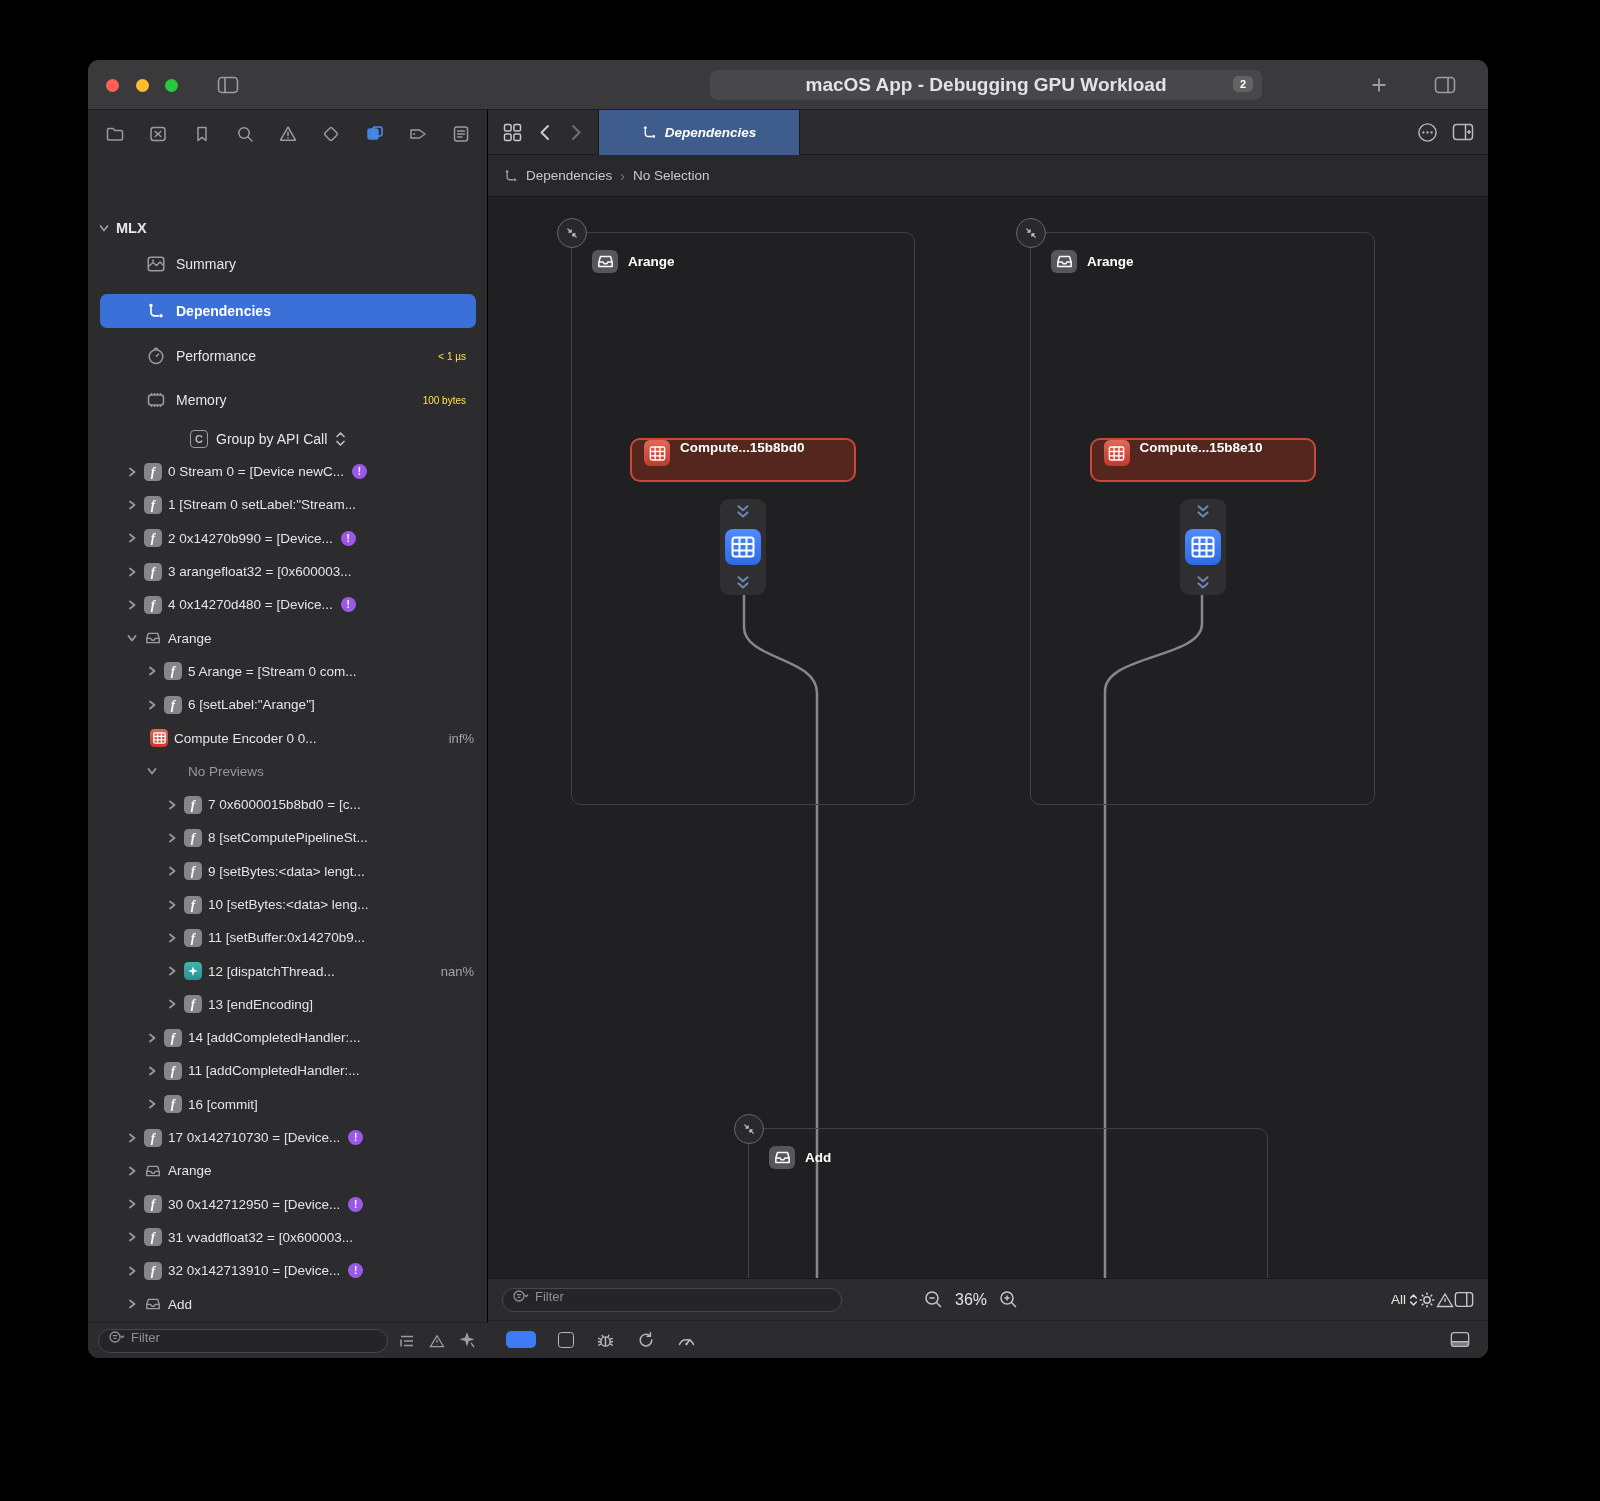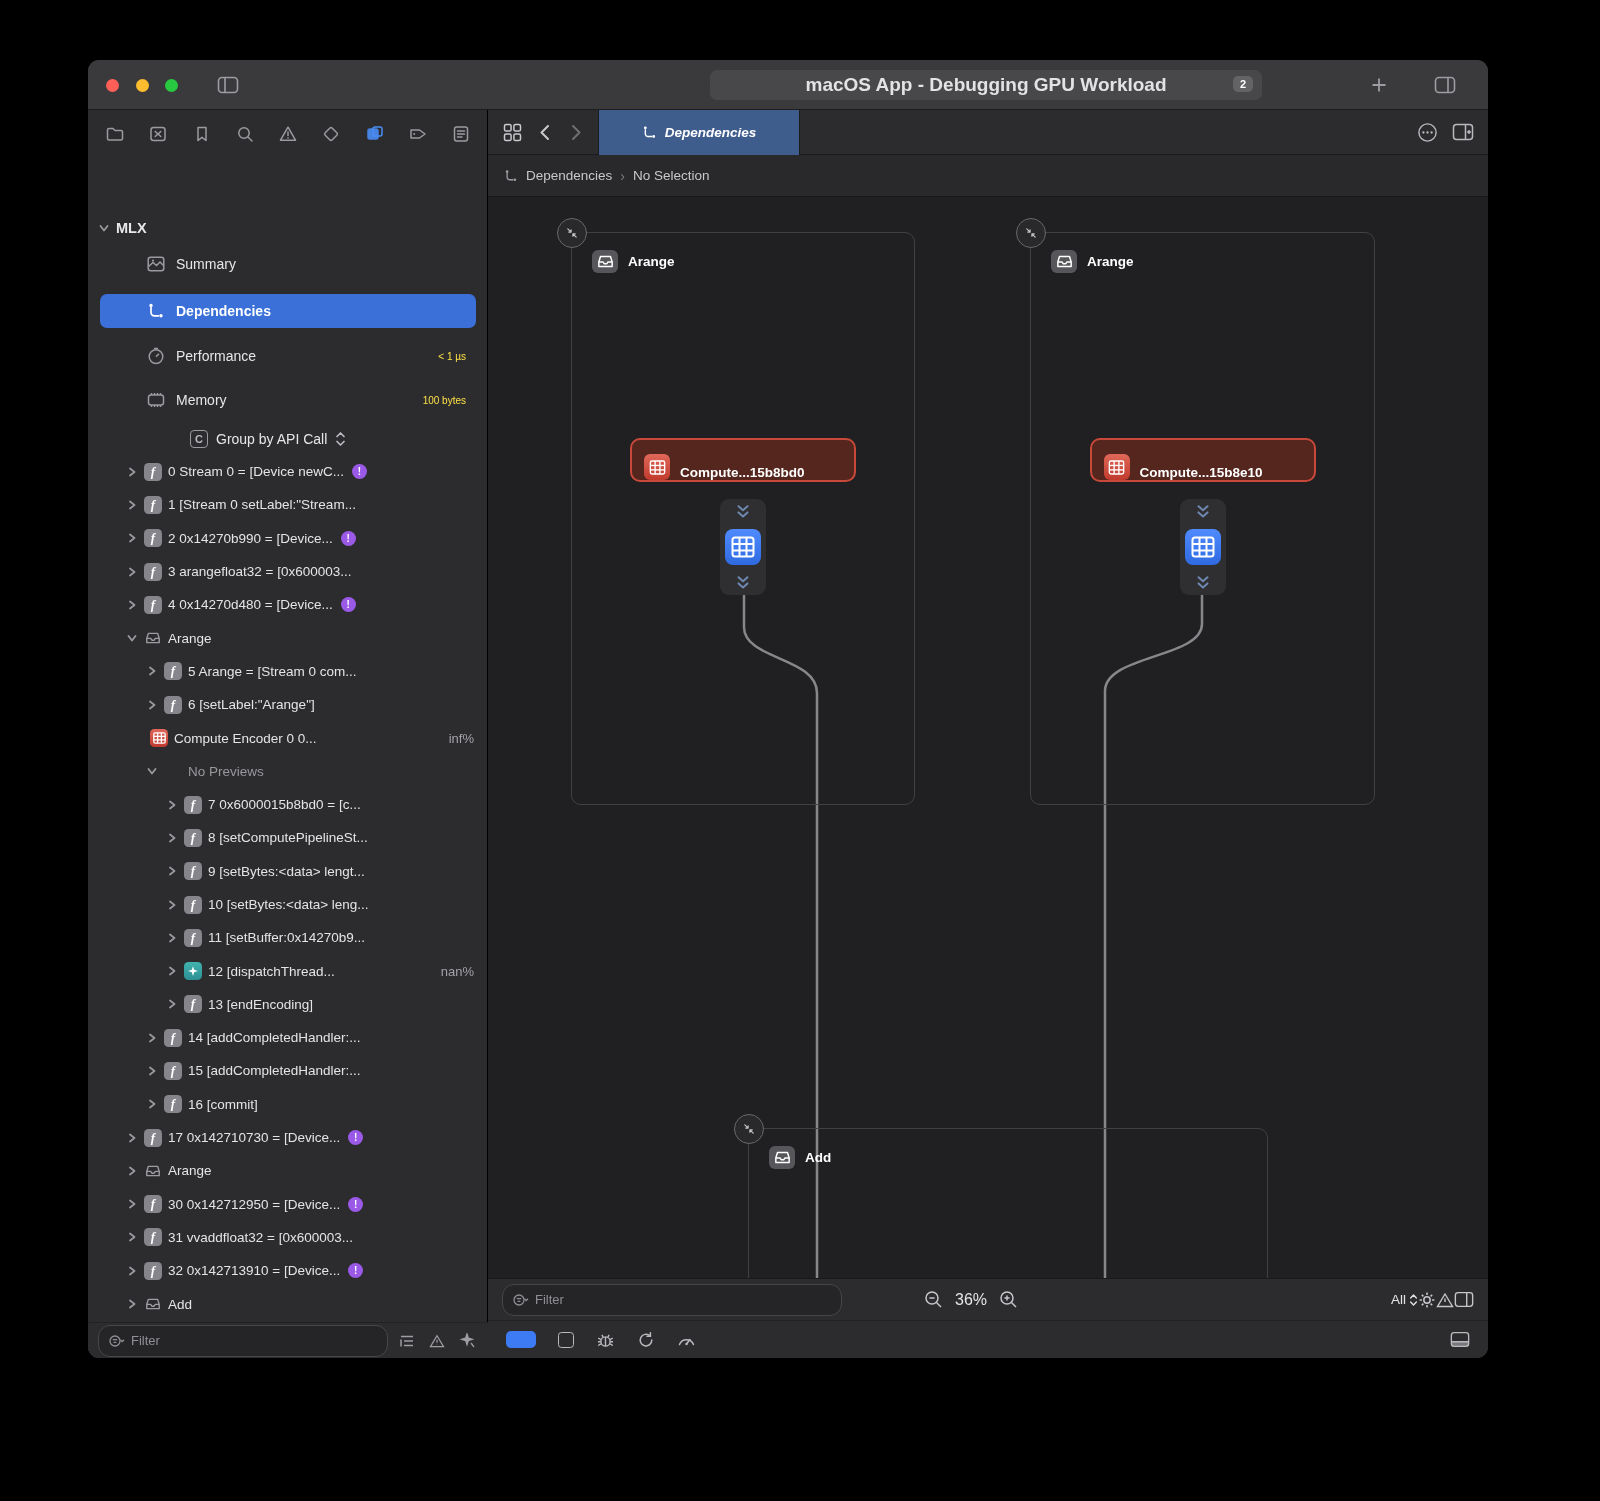--- a/index.html
+++ b/index.html
@@ -41,21 +41,21 @@
   .ticon { width:18px; height:18px; flex:0 0 18px; display:flex; align-items:center; justify-content:center; border-radius:4.5px; }
   .ticon.f-icon { background:#85858b; color:#fff; font-family:"Liberation Serif","DejaVu Serif",serif; font-style:italic; font-size:13px; font-weight:700; }
   .ticon.tray { color:#9d9da3; }
   .ticon.enc { background:linear-gradient(#e0685a,#c03a2d); color:#fff; }
   .ticon.disp { background:linear-gradient(#41b4ae,#2d8f93); color:#fff; }
   .ticon.none { visibility:hidden; }
   .warn-badge { width:15px; height:15px; border-radius:50%; background:#9b59e8; color:#fff; font-size:10px; font-weight:700; display:flex; align-items:center; justify-content:center; flex:0 0 15px; margin-left:2px; }
   .tree-right { margin-left:auto; color:#a2a2a8; font-size:13px; }
 
   .side-filter { position:absolute; left:0; top:1212px; width:400px; height:36px; display:flex; align-items:center; padding:0 10px; gap:8px; background:#2c2c2e; border-top:1px solid #222224; }
-  .filter-pill { flex:1; height:32px; border:1px solid #47474a; background:#252527; border-radius:12px; display:flex; align-items:center; gap:6px; padding:0 10px; color:#8f8f95; font-size:13px; }
+  .filter-pill { flex:1; height:24px; border:1px solid #47474a; background:#252527; border-radius:12px; display:flex; gap:6px; padding:0 10px; color:#8f8f95; font-size:13px; }
   .side-filter .fbtn { color:#9d9da3; width:22px; height:22px; display:flex; align-items:center; justify-content:center; }
 
   
   .main { position:absolute; left:400px; top:50px; width:1000px; height:1248px; }
   .tabbar { position:absolute; left:0; top:0; width:1000px; height:45px; background:#2c2c2e; border-bottom:1px solid #1b1b1d; display:flex; align-items:center; }
   .tb-btn { width:32px; height:45px; display:flex; align-items:center; justify-content:center; color:#c9c9ce; }
   .tb-btn.dim { color:#6e6e73; }
   .tab-active { margin-left:6px; width:202px; height:45px; background:#3e5c8c; display:flex; align-items:center; justify-content:center; gap:8px; color:#fff; font-size:13.5px; font-style:italic; font-weight:600; border-left:1px solid #1b1b1d; border-right:1px solid #1b1b1d; }
   .tabbar-right { margin-left:auto; display:flex; align-items:center; gap:14px; padding-right:14px; color:#b9b9bf; }
   .breadcrumb { position:absolute; left:0; top:45px; width:1000px; height:42px; background:#29292b; border-bottom:1px solid #19191b; display:flex; align-items:center; gap:8px; padding:0 16px; color:#c8c8cd; font-size:13.5px; }
@@ -65,21 +65,21 @@
   .canvas { position:absolute; left:0; top:87px; width:1000px; height:1081px; background:#202022; overflow:hidden; }
   .wires { position:absolute; left:0; top:0; }
   .group { position:absolute; border:1px solid #414144; border-radius:10px; }
   .g1 { left:83px; top:35px; width:344px; height:573px; }
   .g2 { left:542px; top:35px; width:345px; height:573px; }
   .gadd { left:260px; top:931px; width:520px; height:170px; }
   .collapse-btn { position:absolute; left:-15px; top:-15px; width:30px; height:30px; border-radius:50%; background:#29292b; border:1.5px solid #68686d; color:#c6c6cb; display:flex; align-items:center; justify-content:center; }
   .group-head { position:absolute; left:20px; top:17px; display:flex; align-items:center; gap:10px; }
   .tray-chip { width:26px; height:23px; background:#57575b; border-radius:6px; color:#fff; display:flex; align-items:center; justify-content:center; }
   .group-title { color:#fff; font-size:13.5px; font-weight:700; }
-  .cnode { position:absolute; left:50%; transform:translateX(-50%); top:205px; width:226px; height:44px; background:#54261e; border:2px solid #c8483a; border-radius:10px; display:flex; align-items:flex-end; gap:10px; padding:0 12px; }
+  .cnode { position:absolute; left:50%; transform:translateX(-50%); top:205px; width:226px; height:44px; background:#54261e; border:2px solid #c8483a; border-radius:10px; display:flex; align-items:flex-start; gap:10px; padding:0 12px; }
   .cnode-icon { width:26px; height:26px; border-radius:6px; background:linear-gradient(#e0685a,#c03a2d); display:flex; align-items:center; justify-content:center; color:#fff; flex:0 0 26px; }
   .cnode-label { color:#fff; font-size:13.5px; font-weight:700; white-space:nowrap; }
   .bwidget { position:absolute; left:50%; transform:translateX(-50%); top:266px; width:46px; height:96px; background:#2f2f32; border-radius:9px; display:flex; flex-direction:column; align-items:center; justify-content:space-between; padding:5px 0; }
   .dchev { color:#6f88b0; display:flex; }
   .bicon { width:36px; height:36px; border-radius:8px; background:linear-gradient(#4f8bff,#2f6ae0); display:flex; align-items:center; justify-content:center; }
 
   .statusbar { position:absolute; left:0; top:1168px; width:1000px; height:42px; background:#2c2c2e; border-top:1px solid #19191b; display:flex; align-items:center; padding:0 14px; }
   .statusbar .filter-pill { max-width:340px; }
   .zoom-cluster { position:absolute; left:436px; display:flex; align-items:center; gap:12px; color:#c6c6cb; }
   .zoom-level { color:#e4e4e7; font-size:16px; }
@@ -426,21 +426,21 @@
           <span class="ticon f-icon">f</span>
           <span class="tree-label ">14 [addCompletedHandler:...</span>
         </div>
         <div class="tree-row" style="padding-left: 58px;">
           <span class="chev ">
             <svg width="10" height="10" viewBox="0 0 10 10" fill="none" stroke="currentColor" stroke-width="1.8" stroke-linecap="round" stroke-linejoin="round">
               <path d="M3 1.5 L7.5 5 L3 8.5"></path>
             </svg>
           </span>
           <span class="ticon f-icon">f</span>
-          <span class="tree-label ">15 [addCompletedHandler:...</span>
+          <span class="tree-label ">11 [addCompletedHandler:...</span>
         </div>
         <div class="tree-row" style="padding-left: 58px;">
           <span class="chev ">
             <svg width="10" height="10" viewBox="0 0 10 10" fill="none" stroke="currentColor" stroke-width="1.8" stroke-linecap="round" stroke-linejoin="round">
               <path d="M3 1.5 L7.5 5 L3 8.5"></path>
             </svg>
           </span>
           <span class="ticon f-icon">f</span>
           <span class="tree-label ">16 [commit]</span>
         </div>

